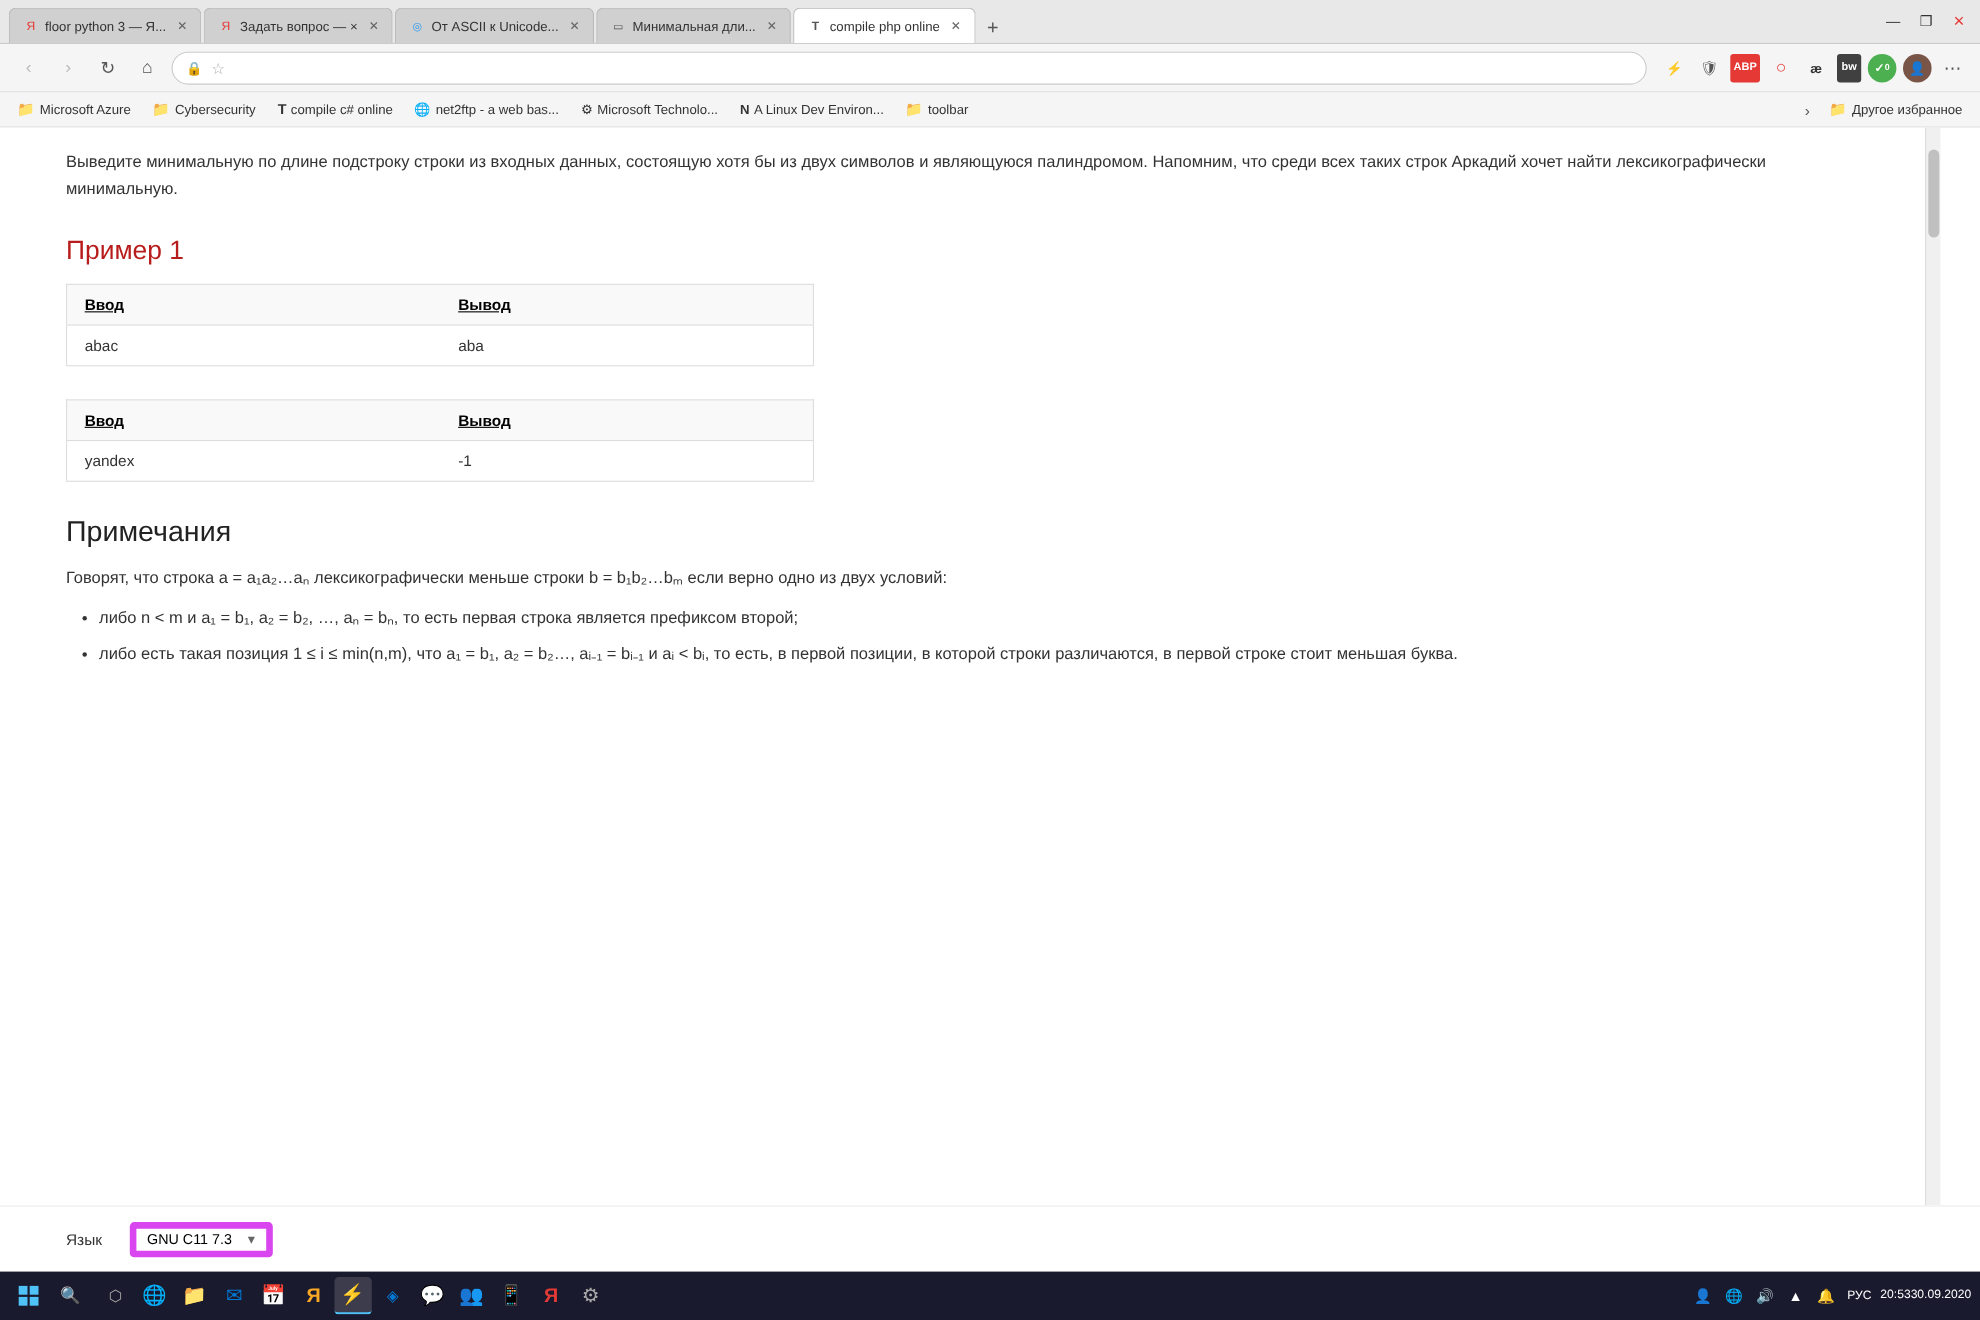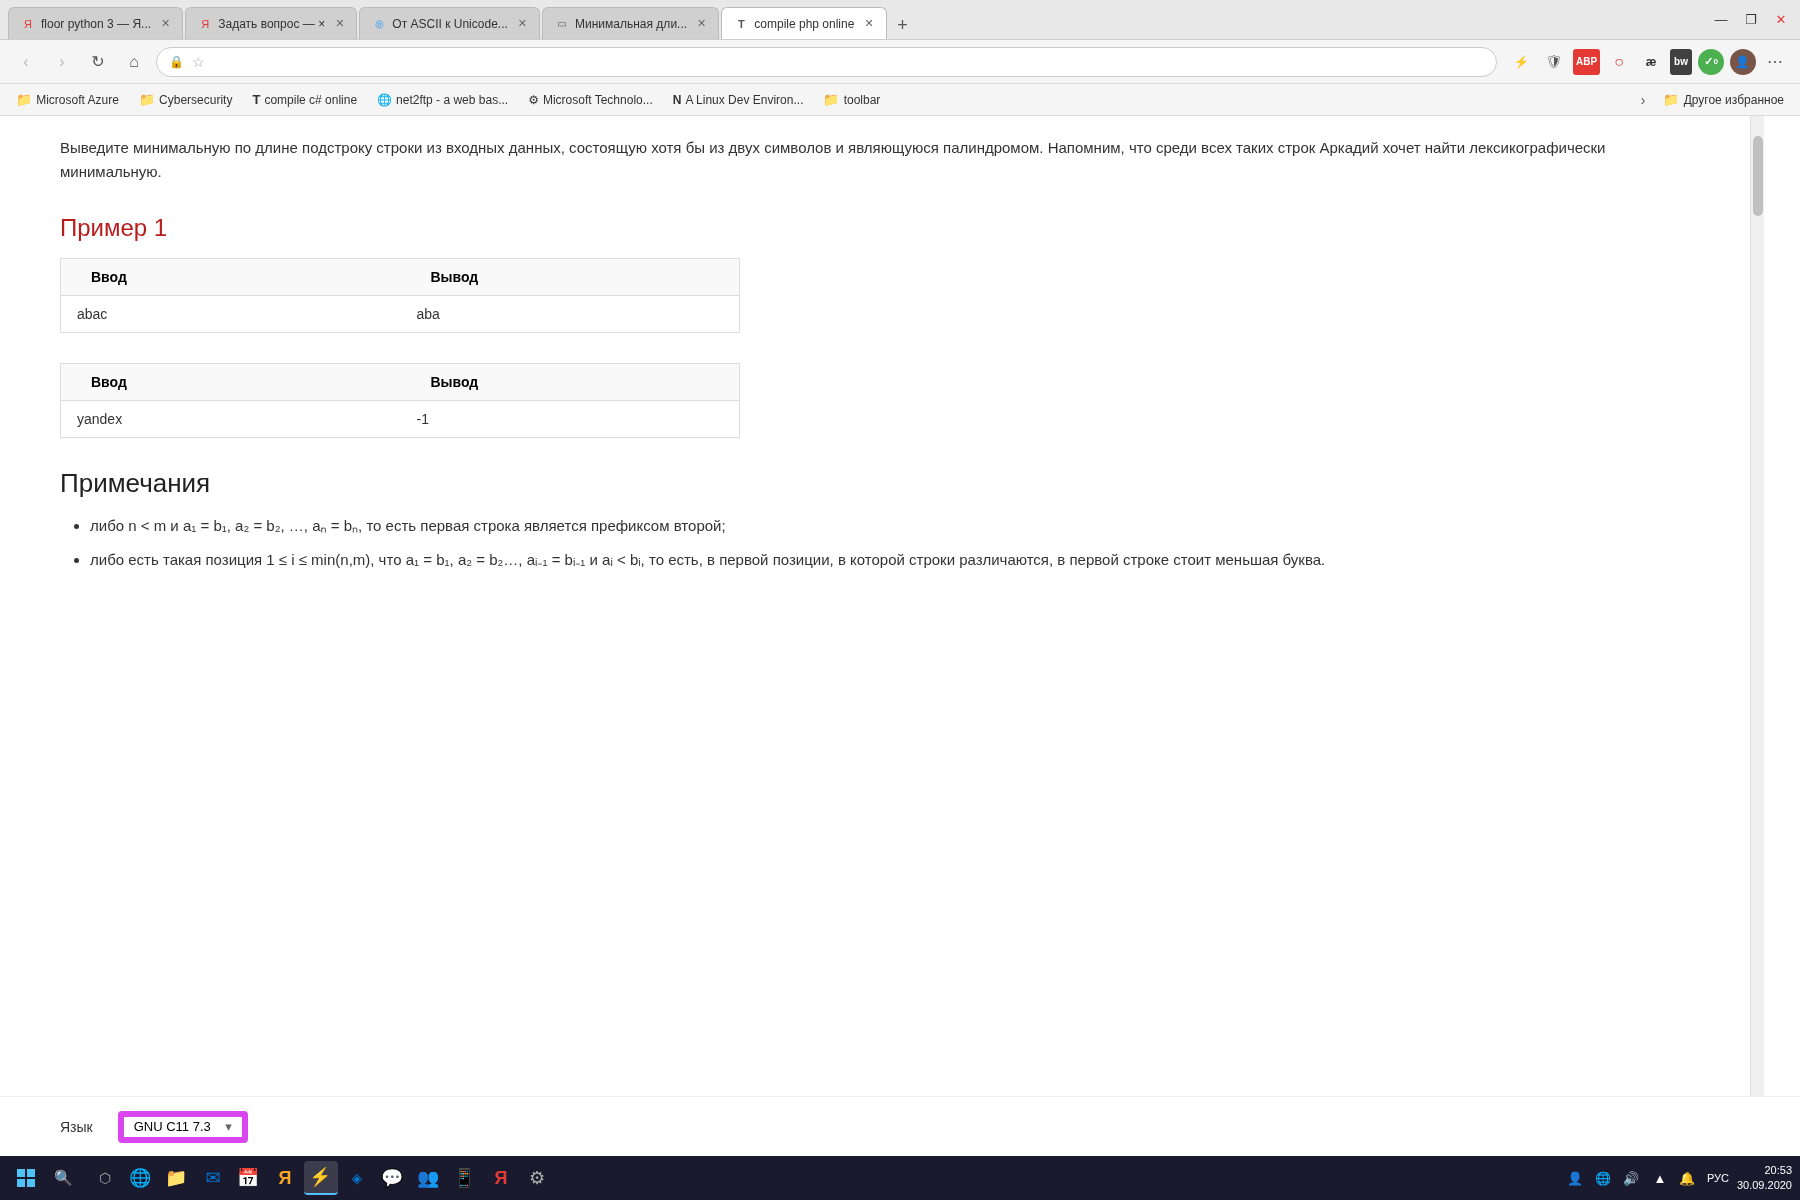--- a/index.html
+++ b/index.html
@@ -277,23 +277,24 @@
     .example-table {
       width: 680px;
       border-collapse: collapse;
       border: 1px solid #ddd;
       margin-bottom: 10px;
     }
     .example-table th {
       background: #f9f9f9;
       font-weight: bold;
       font-size: 14px;
-      padding: 10px 30px;
+      padding: 10px 16px;
       text-align: left;
       border-bottom: 1px solid #ddd;
+      text-decoration: underline;
     }
     .example-table th:first-child {
       width: 340px;
     }
     .example-table td {
       padding: 10px 16px;
       font-size: 14px;
       color: #333;
       border-bottom: 1px solid #eee;
     }
@@ -428,21 +429,21 @@
       height: 22px;
       display: flex;
       align-items: center;
       justify-content: center;
       color: white;
       font-size: 13px;
       cursor: pointer;
     }
     .taskbar-clock {
       display: flex;
-      flex-direction: column;
+      flex-direction: row;
       align-items: flex-end;
       font-size: 11px;
       color: white;
       line-height: 1.4;
     }
     .lang-indicator {
       font-size: 11px;
       color: white;
       cursor: pointer;
     }
@@ -587,20 +588,21 @@
             <tr>
               <td>yandex</td>
               <td>-1</td>
             </tr>
           </tbody>
         </table>
       </div>
 
       <div class="notes-section">
         <h2 class="notes-title">Примечания</h2>
+        <p class="notes-text">Говорят, что строка a = a₁a₂…aₙ лексикографически меньше строки b = b₁b₂…bₘ если верно одно из двух условий:</p>
         <ul class="notes-list">
           <li>либо n &lt; m и a₁ = b₁, a₂ = b₂, …, aₙ = bₙ, то есть первая строка является префиксом второй;</li>
           <li>либо есть такая позиция 1 ≤ i ≤ min(n,m), что a₁ = b₁, a₂ = b₂…, aᵢ₋₁ = bᵢ₋₁ и aᵢ &lt; bᵢ, то есть, в первой позиции, в которой строки различаются, в первой строке стоит меньшая буква.</li>
         </ul>
       </div>
     </div>
 
     <div class="scrollbar">
       <div class="scrollbar-thumb"></div>
     </div>

